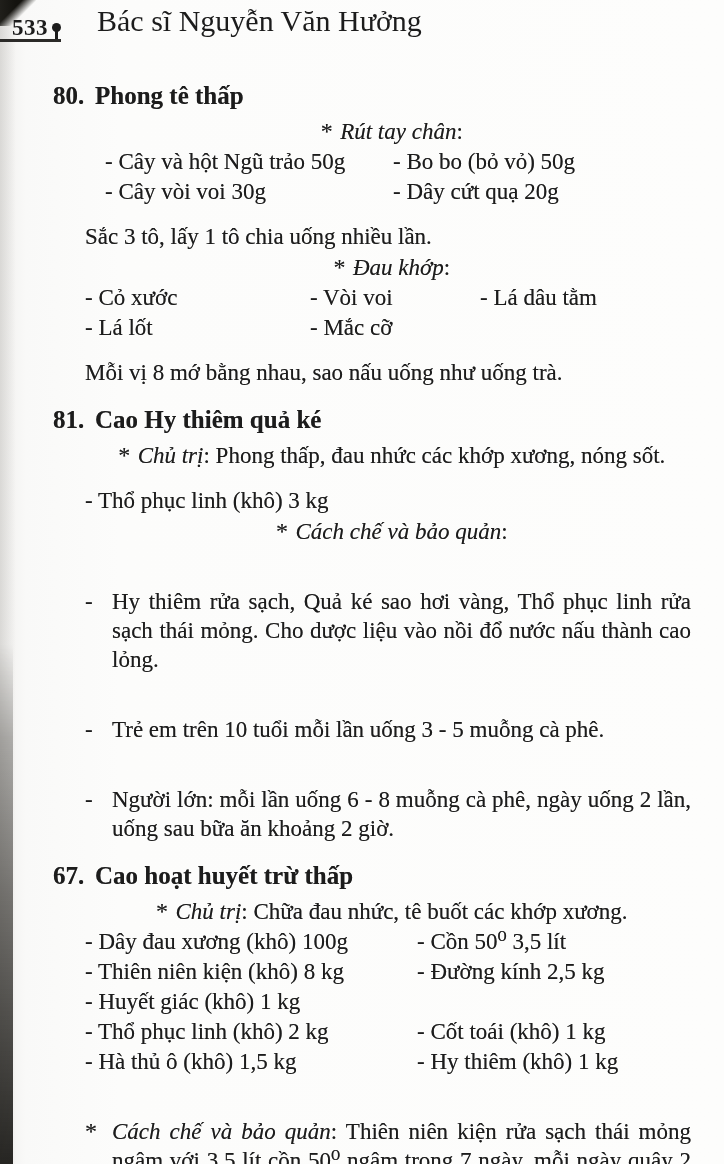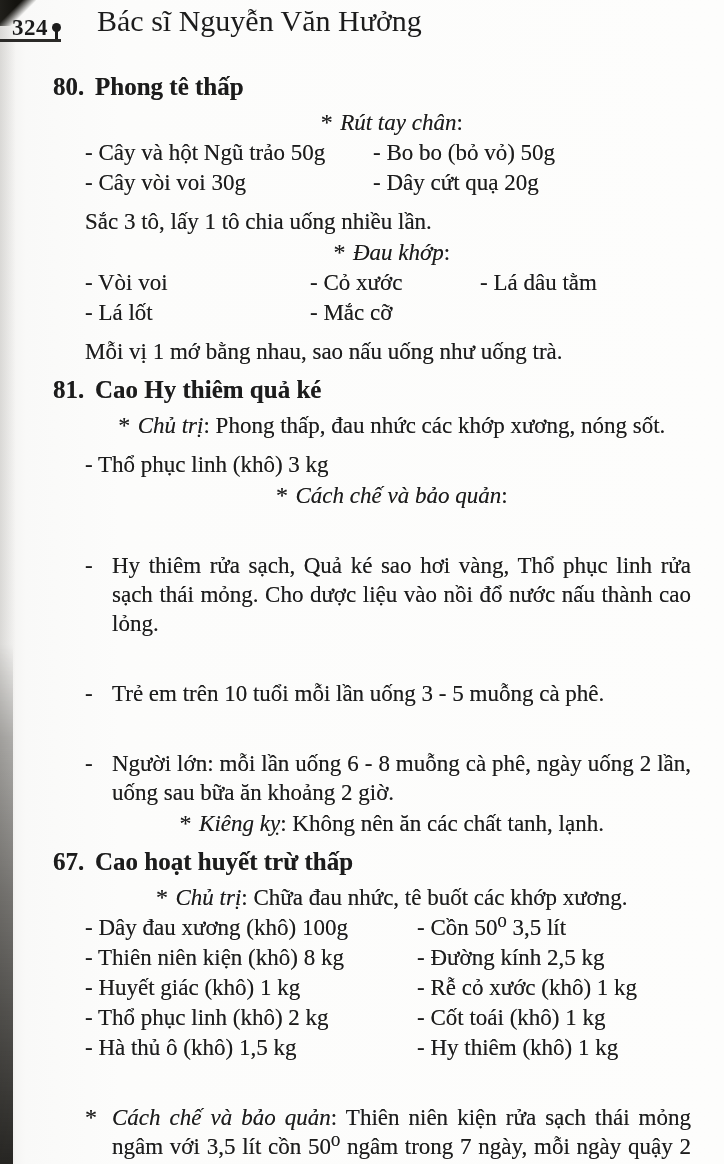--- a/index.html
+++ b/index.html
@@ -21,42 +21,42 @@
   
   .page-number{position:absolute;left:12px;top:15px;font-size:23px;font-weight:bold;letter-spacing:.5px;}
   .header-dot{position:absolute;left:52px;top:23px;width:9px;height:9px;border-radius:50%;background:#1c1c1c;}
   .header-stem{position:absolute;left:55px;top:30px;width:3px;height:11px;background:#1c1c1c;}
   .header-rule{position:absolute;left:0;top:39px;width:61px;height:3px;background:#2b2a28;}
   .running-author{position:absolute;left:97px;top:4px;font-size:30px;}
   
   .content{position:absolute;left:85px;top:63px;width:606px;font-size:23px;line-height:29px;
     text-shadow:0 0 .4px rgba(28,28,28,.55);}
   .sec-h{font-size:25px;line-height:33px;font-weight:bold;margin:7px 0 5px -32px;}
-  .sec-num{display:inline-block;width:42px;}
+  .sec-num{display:inline-block;width:42px;margin-top:9px;}
   .hang{padding-left:27px;text-indent:-27px;margin-top:1px;text-align:center;}
   .lbl-row{margin-top:2px;}
   .marker{display:inline-block;width:27px;text-indent:0;}
   .star{font-size:24px;}
   .lbl{font-style:italic;}
   .just{text-align:justify;margin-top:41px;}
   .row{display:grid;margin-top:1px;}
-  .row.pa{grid-template-columns:288px 1fr;}
+  .row.pa{grid-template-columns:288px 1fr;margin-left:20px;}
   .row.pb{grid-template-columns:332px 1fr;}
   .row.tri{grid-template-columns:225px 170px 1fr;}
-  .plain{margin-top:10px;}
+  .plain{margin-top:16px;}
 </style>
 </head>
 <body>
 
 <div class="corner-artifact"></div>
 <div class="edge-shade"></div>
 <div class="spine-shadow"></div>
 
 <header>
-  <span class="page-number">324</span>
+  <span class="page-number">533</span>
   <span class="header-dot"></span>
   <span class="header-stem"></span>
   <span class="header-rule"></span>
   <span class="running-author">Bác sĩ Nguyễn Văn Hưởng</span>
 </header>
 
 <main class="content" id="content">
     <section class="sec">
       <div class="sec-h"><span class="sec-num">80.</span><span class="sec-title">Phong tê thấp</span></div>
       <div class="hang lbl-row"><span class="marker star">*</span><em class="lbl">Rút tay chân</em><span class="aft">:</span></div>
@@ -64,55 +64,53 @@
         <span class="cell">- Cây và hột Ngũ trảo 50g</span>
         <span class="cell">- Bo bo (bỏ vỏ) 50g</span>
       </div>
       <div class="row pa">
         <span class="cell">- Cây vòi voi 30g</span>
         <span class="cell">- Dây cứt quạ 20g</span>
       </div>
       <div class="plain">Sắc 3 tô, lấy 1 tô chia uống nhiều lần.</div>
       <div class="hang lbl-row"><span class="marker star">*</span><em class="lbl">Đau khớp</em><span class="aft">:</span></div>
       <div class="row tri">
+        <span class="cell">- Cỏ xước</span>
         <span class="cell">- Vòi voi</span>
-        <span class="cell">- Cỏ xước</span>
         <span class="cell">- Lá dâu tằm</span>
       </div>
       <div class="row tri">
         <span class="cell">- Lá lốt</span>
         <span class="cell">- Mắc cỡ</span>
         <span class="cell"></span>
       </div>
-      <div class="plain">Mỗi vị 1 mớ bằng nhau, sao nấu uống như uống trà.</div>
+      <div class="plain">Mỗi vị 8 mớ bằng nhau, sao nấu uống như uống trà.</div>
     </section>
     <section class="sec">
       <div class="sec-h"><span class="sec-num">81.</span><span class="sec-title">Cao Hy thiêm quả ké</span></div>
       <div class="hang lbl-row"><span class="marker star">*</span><em class="lbl">Chủ trị</em><span class="aft">: Phong thấp, đau nhức các khớp xương, nóng sốt.</span></div>
       <div class="plain">- Thổ phục linh (khô) 3 kg</div>
       <div class="hang lbl-row"><span class="marker star">*</span><em class="lbl">Cách chế và bảo quản</em><span class="aft">:</span></div>
       <div class="hang just"><span class="marker">-</span><span class="txt">Hy thiêm rửa sạch, Quả ké sao hơi vàng, Thổ phục linh rửa sạch thái mỏng. Cho dược liệu vào nồi đổ nước nấu thành cao lỏng.</span></div>
       <div class="hang just"><span class="marker">-</span><span class="txt">Trẻ em trên 10 tuổi mỗi lần uống 3 - 5 muỗng cà phê.</span></div>
       <div class="hang just"><span class="marker">-</span><span class="txt">Người lớn: mỗi lần uống 6 - 8 muỗng cà phê, ngày uống 2 lần, uống sau bữa ăn khoảng 2 giờ.</span></div>
-      <div class="hang lbl-row"><span class="marker star">*</span><em class="lbl">Kiêng kỵ</em><span class="aft">: Không nên ăn các chất tanh, lạnh.</span></div>
     </section>
     <section class="sec">
       <div class="sec-h"><span class="sec-num">67.</span><span class="sec-title">Cao hoạt huyết trừ thấp</span></div>
       <div class="hang lbl-row"><span class="marker star">*</span><em class="lbl">Chủ trị</em><span class="aft">: Chữa đau nhức, tê buốt các khớp xương.</span></div>
       <div class="row pb">
         <span class="cell">- Dây đau xương (khô) 100g</span>
         <span class="cell">- Cồn 50⁰ 3,5 lít</span>
       </div>
       <div class="row pb">
         <span class="cell">- Thiên niên kiện (khô) 8 kg</span>
         <span class="cell">- Đường kính 2,5 kg</span>
       </div>
       <div class="row pb">
         <span class="cell">- Huyết giác (khô) 1 kg</span>
-        <span class="cell">- Rễ cỏ xước (khô) 1 kg</span>
       </div>
       <div class="row pb">
         <span class="cell">- Thổ phục linh (khô) 2 kg</span>
         <span class="cell">- Cốt toái (khô) 1 kg</span>
       </div>
       <div class="row pb">
         <span class="cell">- Hà thủ ô (khô) 1,5 kg</span>
         <span class="cell">- Hy thiêm (khô) 1 kg</span>
       </div>
       <div class="hang lbl-row just"><span class="marker star">*</span><em class="lbl">Cách chế và bảo quản</em><span class="aft">: Thiên niên kiện rửa sạch thái mỏng ngâm với 3,5 lít cồn 50⁰ ngâm trong 7 ngày, mỗi ngày quậy 2 lần. Các vị còn lại đều rửa sạch, cho vào thùng đổ nước ngập 10 cm đun sôi liền trong 6 giờ, vớt bỏ bã, lọc trong, cho đường vào cô cho đến khi còn 7 lít, rồi cho cồn đã ngâm với Thiên niên kiện vào đủ 10 lít (nếu thiếu thêm nước cất) đóng chai.</span></div>

